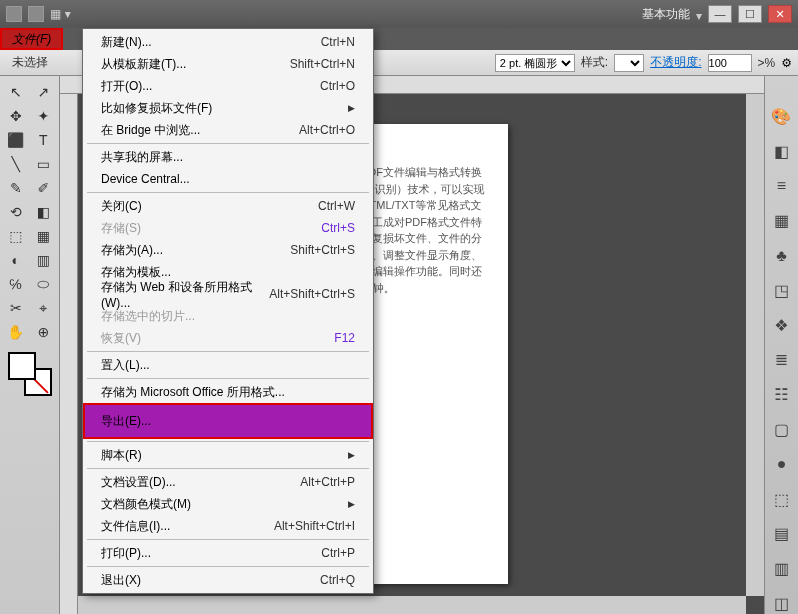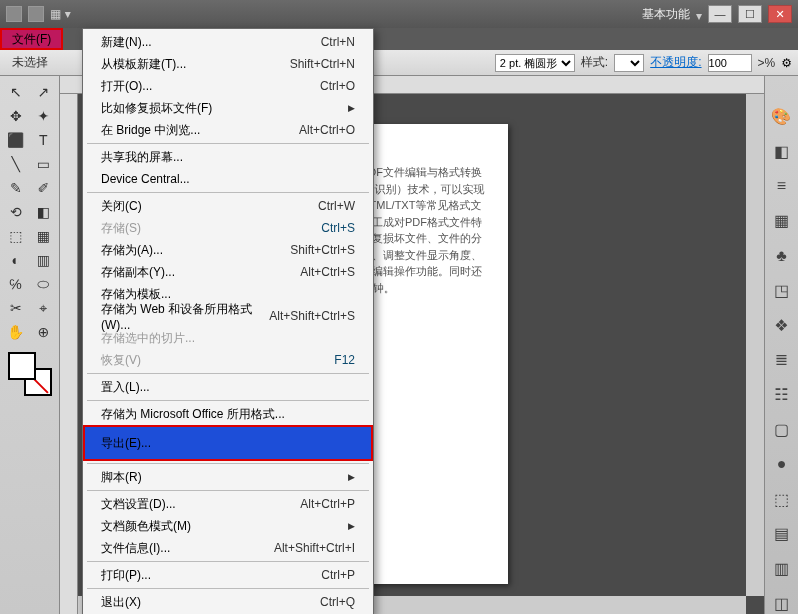--- a/index.html
+++ b/index.html
@@ -5,21 +5,21 @@
 *{margin:0;padding:0;box-sizing:border-box;font-family:"Microsoft YaHei",SimSun,Arial,sans-serif;font-size:12px;}
 body{width:798px;height:614px;background:#4a4a4a;overflow:hidden;position:relative;}
 .titlebar{height:28px;background:linear-gradient(#6a6a6a,#555);display:flex;align-items:center;padding:0 6px;}
 .tb-left{display:flex;gap:6px;align-items:center;}
 .tb-icon{width:16px;height:16px;background:#8a8a8a;border:1px solid #999;}
 .tb-right{margin-left:auto;display:flex;gap:6px;align-items:flex-end;color:#eee;}
 .wbtn{width:24px;height:18px;border:1px solid #888;display:flex;align-items:center;justify-content:center;background:#ddd;color:#333;font-size:11px;}
 .wbtn.close{background:#d9534f;border-color:#a94442;color:#fff;}
 .menubar{height:22px;background:#5a5a5a;display:flex;align-items:center;color:#eee;}
 .mitem{padding:0 10px;height:100%;display:flex;align-items:center;}
-.mitem.file{background:#be185d;color:#000;border:2px solid #d00;}
+.mitem.file{background:#b91c1c;color:#000;border:2px solid #d00;font-style:italic;}
 .optbar{height:26px;background:linear-gradient(#e8e8e8,#d5d5d5);border-bottom:1px solid #888;display:flex;align-items:center;padding:0 6px;gap:6px;}
 .optbar select,.optbar input{font-size:11px;height:18px;border:1px solid #999;background:#fff;}
 .optbar .lbl{color:#333;}
 .optbar .link{color:#06c;text-decoration:underline;}
 .workspace{position:absolute;top:76px;left:60px;right:34px;bottom:0;background:#4a4a4a;}
 .ruler-h{height:18px;background:#ddd;border-bottom:1px solid #888;}
 .ruler-v{position:absolute;left:0;top:18px;width:18px;bottom:0;background:#ddd;border-right:1px solid #888;}
 .canvas-area{position:absolute;left:18px;top:18px;right:18px;bottom:18px;background:#4a4a4a;overflow:hidden;}
 .page{position:absolute;left:120px;top:30px;width:310px;height:460px;background:#fff;box-shadow:2px 2px 6px rgba(0,0,0,.5);padding:40px 20px;}
 .page-text{color:#555;font-size:11px;line-height:1.5;}
@@ -31,22 +31,22 @@
 .swatch{margin-top:8px;width:44px;height:44px;position:relative;margin-left:6px;}
 .sw-f{position:absolute;width:28px;height:28px;background:#fff;border:2px solid #000;top:0;left:0;}
 .sw-b{position:absolute;width:28px;height:28px;background:#fff;border:2px solid #000;bottom:0;right:0;}
 .sw-b:after{content:"";position:absolute;width:28px;height:2px;background:#d00;top:12px;left:-2px;transform:rotate(45deg);}
 .rightdock{position:absolute;right:0;top:76px;width:34px;bottom:0;background:linear-gradient(#cfcfcf,#bcbcbc);border-left:1px solid #888;display:flex;flex-direction:column;align-items:center;padding-top:30px;gap:14px;}
 .dock-icon{width:24px;height:22px;display:flex;align-items:center;justify-content:center;font-size:16px;color:#444;}
 .dropdown{position:absolute;left:82px;top:28px;width:292px;background:#f4f4f4;border:1px solid #6a6a6a;box-shadow:3px 3px 8px rgba(0,0,0,.4);z-index:100;padding:2px 0;}
 .ditem{display:flex;height:22px;align-items:center;padding:0 18px;color:#000;}
 .ditem .sc{margin-left:auto;color:#333;}
 .ditem.disabled{color:#9a9a9a;}
-.ditem.disabled .sc{color:#0c4a6e;}
-.ditem.hl{background:#1d4ed8;border:2px solid #d00;padding:16px 16px;height:22px;}
+.ditem.disabled .sc{color:#6d28d9;}
+.ditem.hl{background:#a21caf;border:2px solid #d00;padding:16px 16px;height:22px;}
 .dsep{height:1px;background:#bbb;margin:2px 4px;}
 .arrow:after{content:"▶";font-size:9px;color:#333;margin-left:auto;}
 .nosel{color:#333;padding:0 6px;}
 </style>
 </head>
 <body>
 
 <div class="titlebar">
   <div class="tb-left">
     <div class="tb-icon"></div>
@@ -197,24 +197,20 @@
     </div>
   <div class="ditem disabled">
       <span>存储(S)</span>
       <span class="sc">Ctrl+S</span>
     </div>
   <div class="ditem">
       <span>存储为(A)...</span>
       <span class="sc">Shift+Ctrl+S</span>
     </div>
   <div class="ditem">
-      <span>存储副本(Y)...</span>
-      <span class="sc">Alt+Ctrl+S</span>
-    </div>
-  <div class="ditem">
       <span>存储为模板...</span>
     </div>
   <div class="ditem">
       <span>存储为 Web 和设备所用格式(W)...</span>
       <span class="sc">Alt+Shift+Ctrl+S</span>
     </div>
   <div class="ditem disabled">
       <span>存储选中的切片...</span>
     </div>
   <div class="ditem disabled">

